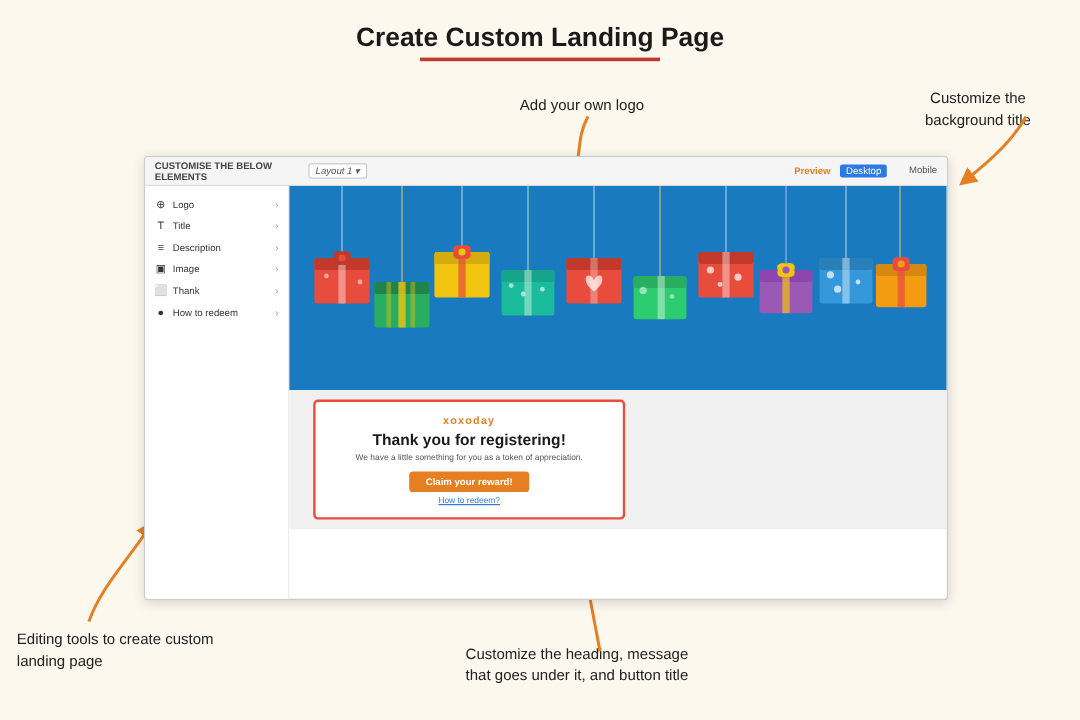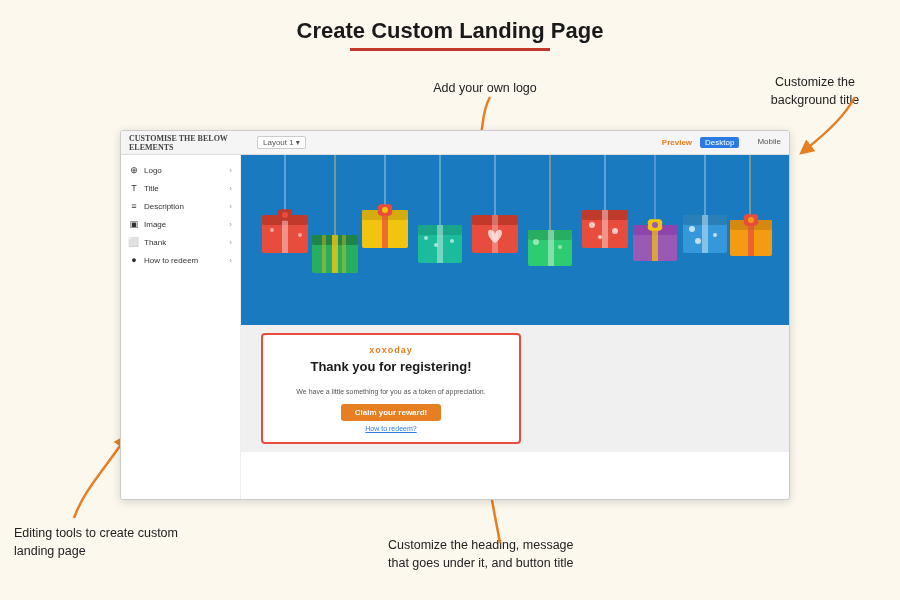--- a/index.html
+++ b/index.html
@@ -91,30 +91,30 @@
       padding: 0 8px;
       gap: 8px;
       font-size: 9px;
       color: #555;
     }
     .topbar-left {
       font-size: 8px;
       font-weight: 600;
       color: #444;
       flex: 0 0 120px;
-      font-family: Liberation Serif, serif;
     }
     .topbar-layout {
       display: flex;
       gap: 2px;
       border: 1px solid #ccc;
       border-radius: 2px;
       padding: 1px 5px;
       font-size: 8px;
       background: #fff;
+      font-style: italic;
     }
     .topbar-preview {
       margin-left: auto;
       font-size: 8px;
       color: #e67e22;
       font-weight: 600;
     }
     .topbar-device {
       display: flex;
       gap: 18px;
@@ -205,21 +205,21 @@
       font-size: 9px;
       color: #e67e22;
       font-weight: 700;
       letter-spacing: 1px;
       margin-bottom: 4px;
     }
     .card-heading {
       font-size: 13px;
       font-weight: 800;
       color: #1a1a1a;
-      margin-bottom: 14px;
+      margin-bottom: 4px;
     }
     .card-subtext {
       font-size: 7px;
       color: #555;
       margin-bottom: 6px;
     }
     .card-btn {
       background: #e67e22;
       color: #fff;
       border: none;

